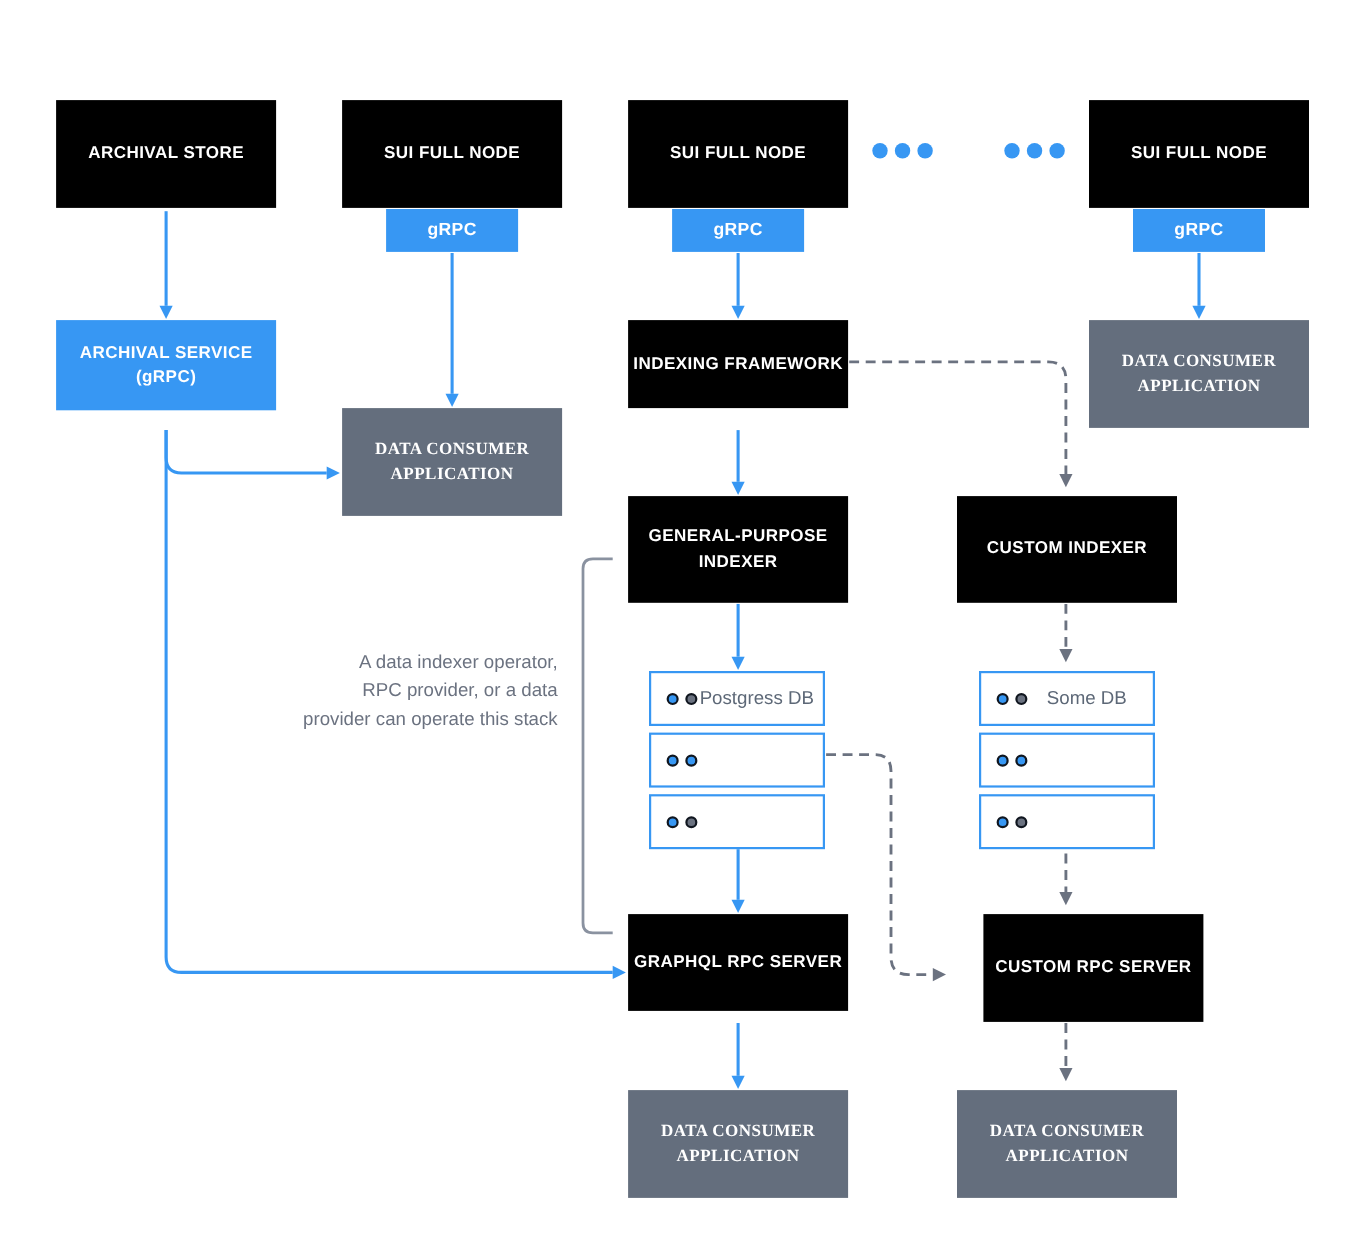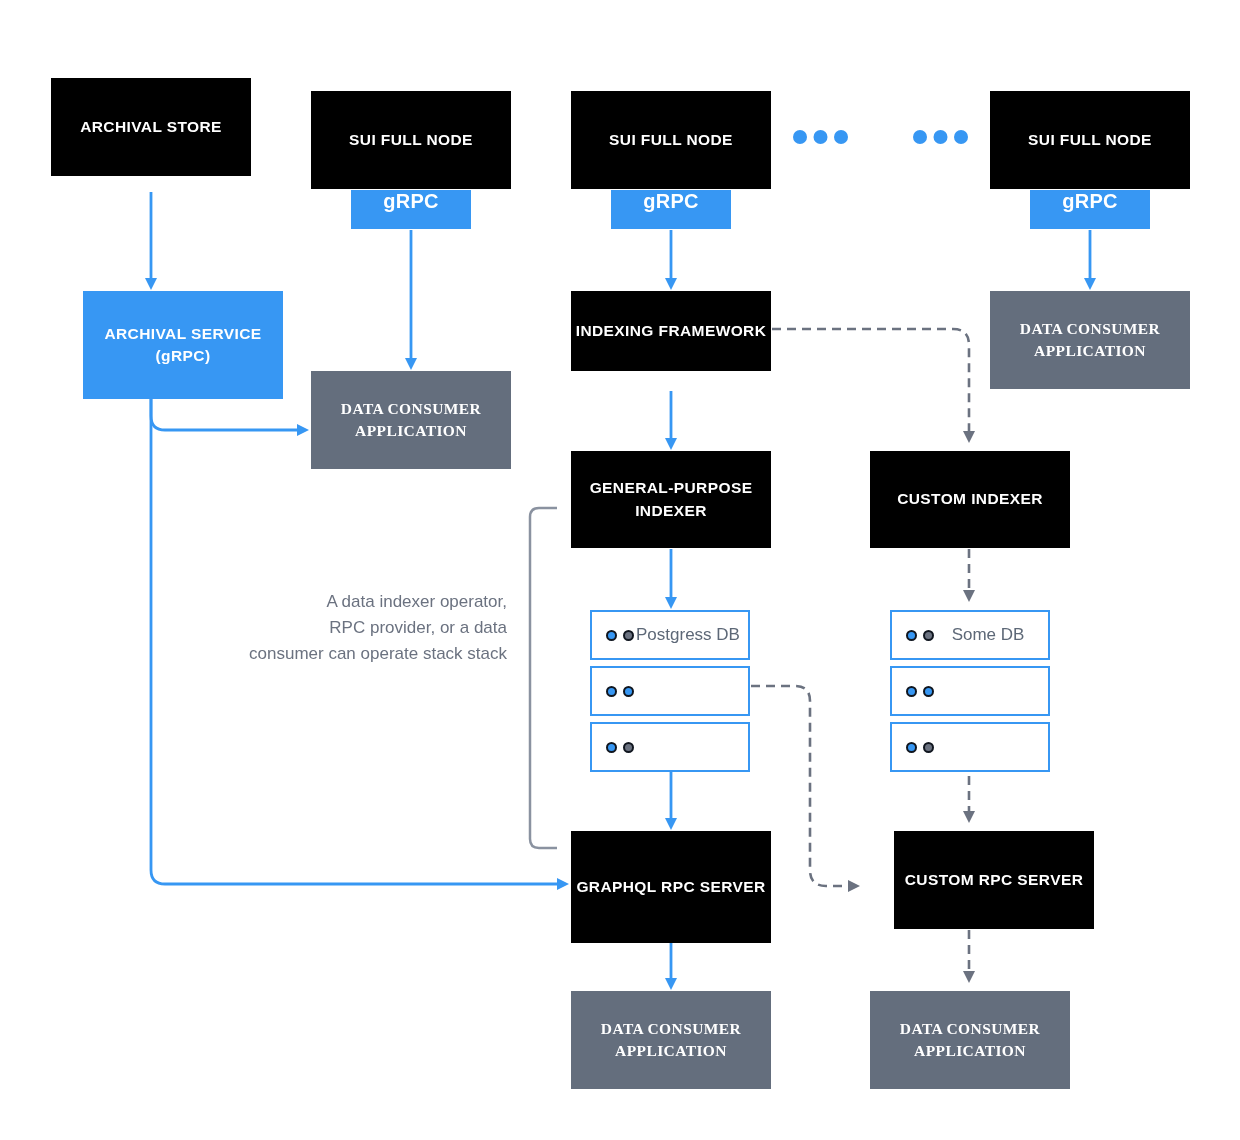--- a/index.html
+++ b/index.html
@@ -16,22 +16,22 @@
     position:absolute; box-sizing:border-box;
     display:flex; align-items:center; justify-content:center; text-align:center;
     color:#ffffff; font-weight:600; font-size:15.5px; letter-spacing:.4px;
     line-height:1.45; padding:0 4px;
   }
   .black{background:var(--black);}
   .blue{background:var(--blue);}
   .gray{background:var(--gray);font-family:Liberation Serif, serif;}
   .badge{
     position:absolute; box-sizing:border-box; background:var(--blue);
-    display:flex; justify-content:center;
-    color:#ffffff; font-weight:700; font-size:20px; letter-spacing:.3px;
+    display:flex; align-items:center; justify-content:center;
+    color:#ffffff; font-weight:700; font-size:16px; letter-spacing:.3px;
   }
   .db-row{
     position:absolute; box-sizing:border-box; width:160px; height:50px;
     background:#ffffff; border:2px solid var(--blue);
     display:flex; align-items:center; padding-left:14px;
   }
   .db-dots{display:flex; gap:6px; align-items:center;}
   .dot{width:7px; height:7px; border-radius:50%; border:2.5px solid #10161f;}
   .dot.b{background:var(--blue);}
   .dot.g{background:#6b7280;}
@@ -86,21 +86,21 @@
     <g fill="var(--blue)">
       <circle cx="800" cy="137" r="7"></circle>
         <circle cx="820.5" cy="137" r="7"></circle>
         <circle cx="841" cy="137" r="7"></circle>
       <circle cx="920" cy="137" r="7"></circle>
         <circle cx="940.5" cy="137" r="7"></circle>
         <circle cx="961" cy="137" r="7"></circle>
     </g>
   </svg>
 
-  <div class="box black" style="left:51px;top:78px;width:200px;height:98px;">
+  <div class="box black" style="left:51px;top:91px;width:200px;height:98px;">
     <span>ARCHIVAL STORE</span>
   </div>
   <div class="box black" style="left:311px;top:91px;width:200px;height:98px;">
     <span>SUI FULL NODE</span>
   </div>
   <div class="box black" style="left:571px;top:91px;width:200px;height:98px;">
     <span>SUI FULL NODE</span>
   </div>
   <div class="box black" style="left:990px;top:91px;width:200px;height:98px;">
     <span>SUI FULL NODE</span>
@@ -109,21 +109,21 @@
   <div class="badge" style="left:351px;top:190px;width:120px;height:39px;">
     <span>gRPC</span>
   </div>
   <div class="badge" style="left:611px;top:190px;width:120px;height:39px;">
     <span>gRPC</span>
   </div>
   <div class="badge" style="left:1030px;top:190px;width:120px;height:39px;">
     <span>gRPC</span>
   </div>
 
-  <div class="box blue" style="left:51px;top:291px;width:200px;height:108px;margin-left:32px;">
+  <div class="box blue" style="left:51px;top:291px;width:200px;height:82px;">
     <span>ARCHIVAL SERVICE (gRPC)</span>
   </div>
   <div class="box black" style="left:571px;top:291px;width:200px;height:80px;">
     <span>INDEXING FRAMEWORK</span>
   </div>
   <div class="box gray" style="left:990px;top:291px;width:200px;height:98px;">
     <span>DATA CONSUMER APPLICATION</span>
   </div>
   <div class="box gray" style="left:311px;top:371px;width:200px;height:98px;">
     <span>DATA CONSUMER APPLICATION</span>
@@ -176,24 +176,24 @@
     <span class="db-dots">
       <span class="dot b"></span>
       <span class="dot g"></span>
     </span>
     <span class="db-label"></span>
   </div>
 
   <div class="annotation">
     <div>A data indexer operator,</div>
     <div>RPC provider, or a data</div>
-    <div>consumer can operate stack stack</div>
-  </div>
-
-  <div class="box black" style="left:571px;top:831px;width:200px;height:112px;">
+    <div>provider can operate this stack</div>
+  </div>
+
+  <div class="box black" style="left:571px;top:831px;width:200px;height:88px;">
     <span>GRAPHQL RPC SERVER</span>
   </div>
   <div class="box black" style="left:870px;top:831px;width:200px;height:98px;margin-left:24px;">
     <span>CUSTOM RPC SERVER</span>
   </div>
 
   <div class="box gray" style="left:571px;top:991px;width:200px;height:98px;">
     <span>DATA CONSUMER APPLICATION</span>
   </div>
   <div class="box gray" style="left:870px;top:991px;width:200px;height:98px;">

